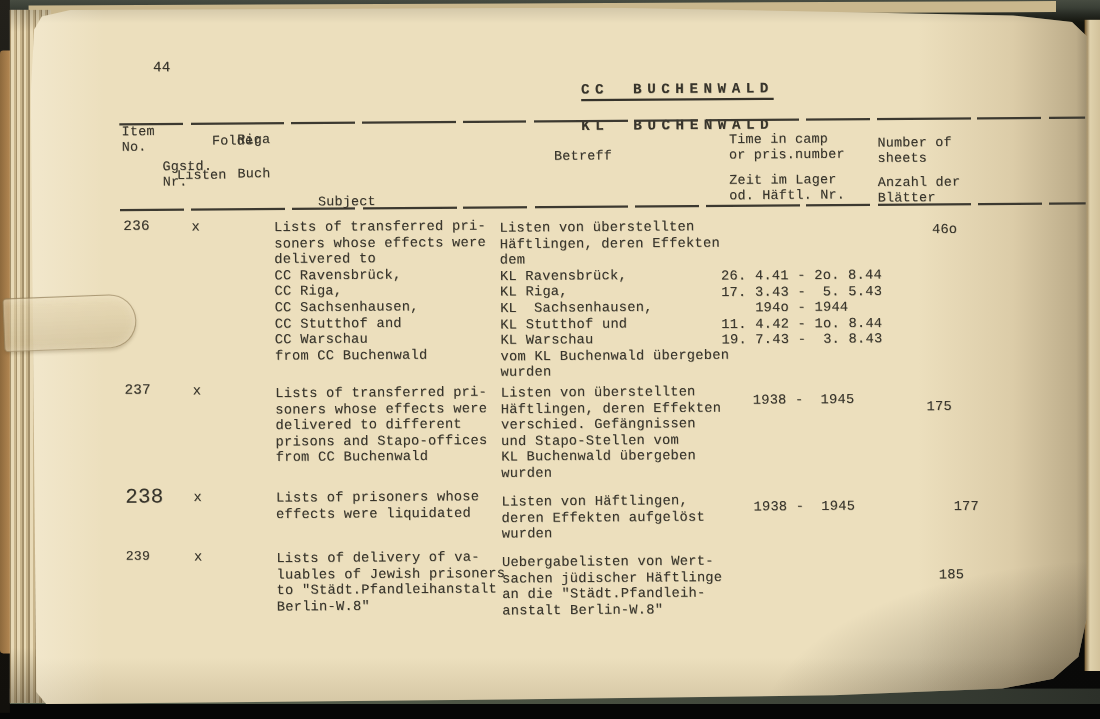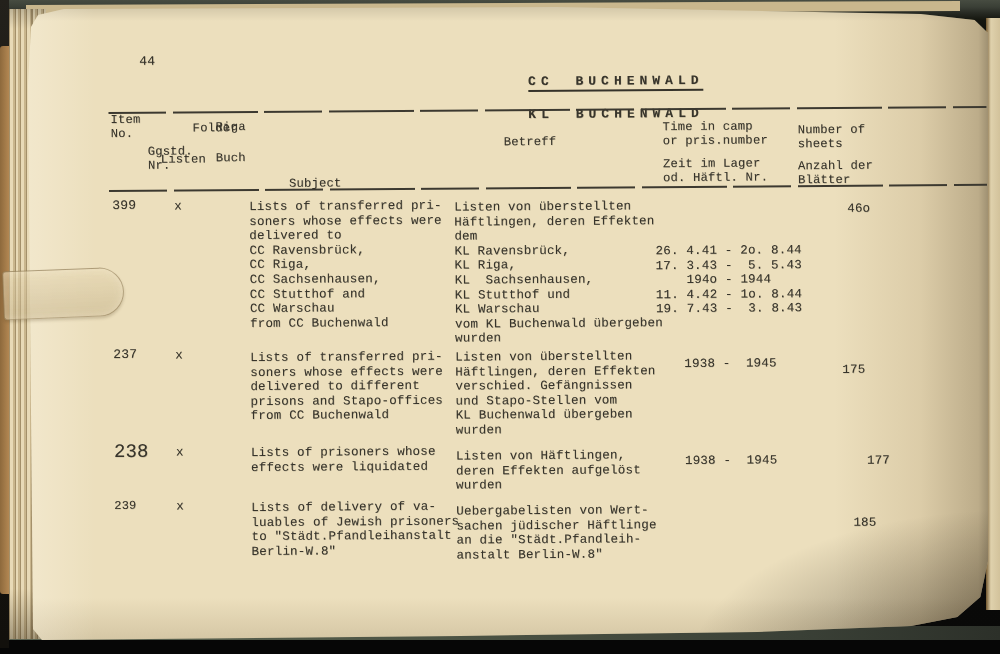--- a/index.html
+++ b/index.html
@@ -91,21 +91,21 @@
     <div class="tw hdr" style="left:664px;top:162px;">Zeit im Lager
 od. Häftl. Nr.</div>
     <div class="tw hdr" style="left:664px;top:125px;">Time in camp
 or pris.number</div>
     <div class="tw hdr" style="left:799px;top:129px;">Number of
 sheets</div>
     <div class="tw hdr" style="left:799px;top:165px;">Anzahl der
 Blätter</div>
 
     <div>
-      <div class="tw" style="left:113px;top:199px;font-size:13px;">399</div>
+      <div class="tw" style="left:113px;top:199px;font-size:13px;">236</div>
       <div class="tw" style="left:175px;top:200px;">x</div>
       <div class="tw" style="left:250px;top:201px;">Lists of transferred pri-
 soners whose effects were
 delivered to
 CC Ravensbrück,
 CC Riga,
 CC Sachsenhausen,
 CC Stutthof and
 CC Warschau
 from CC Buchenwald</div>

